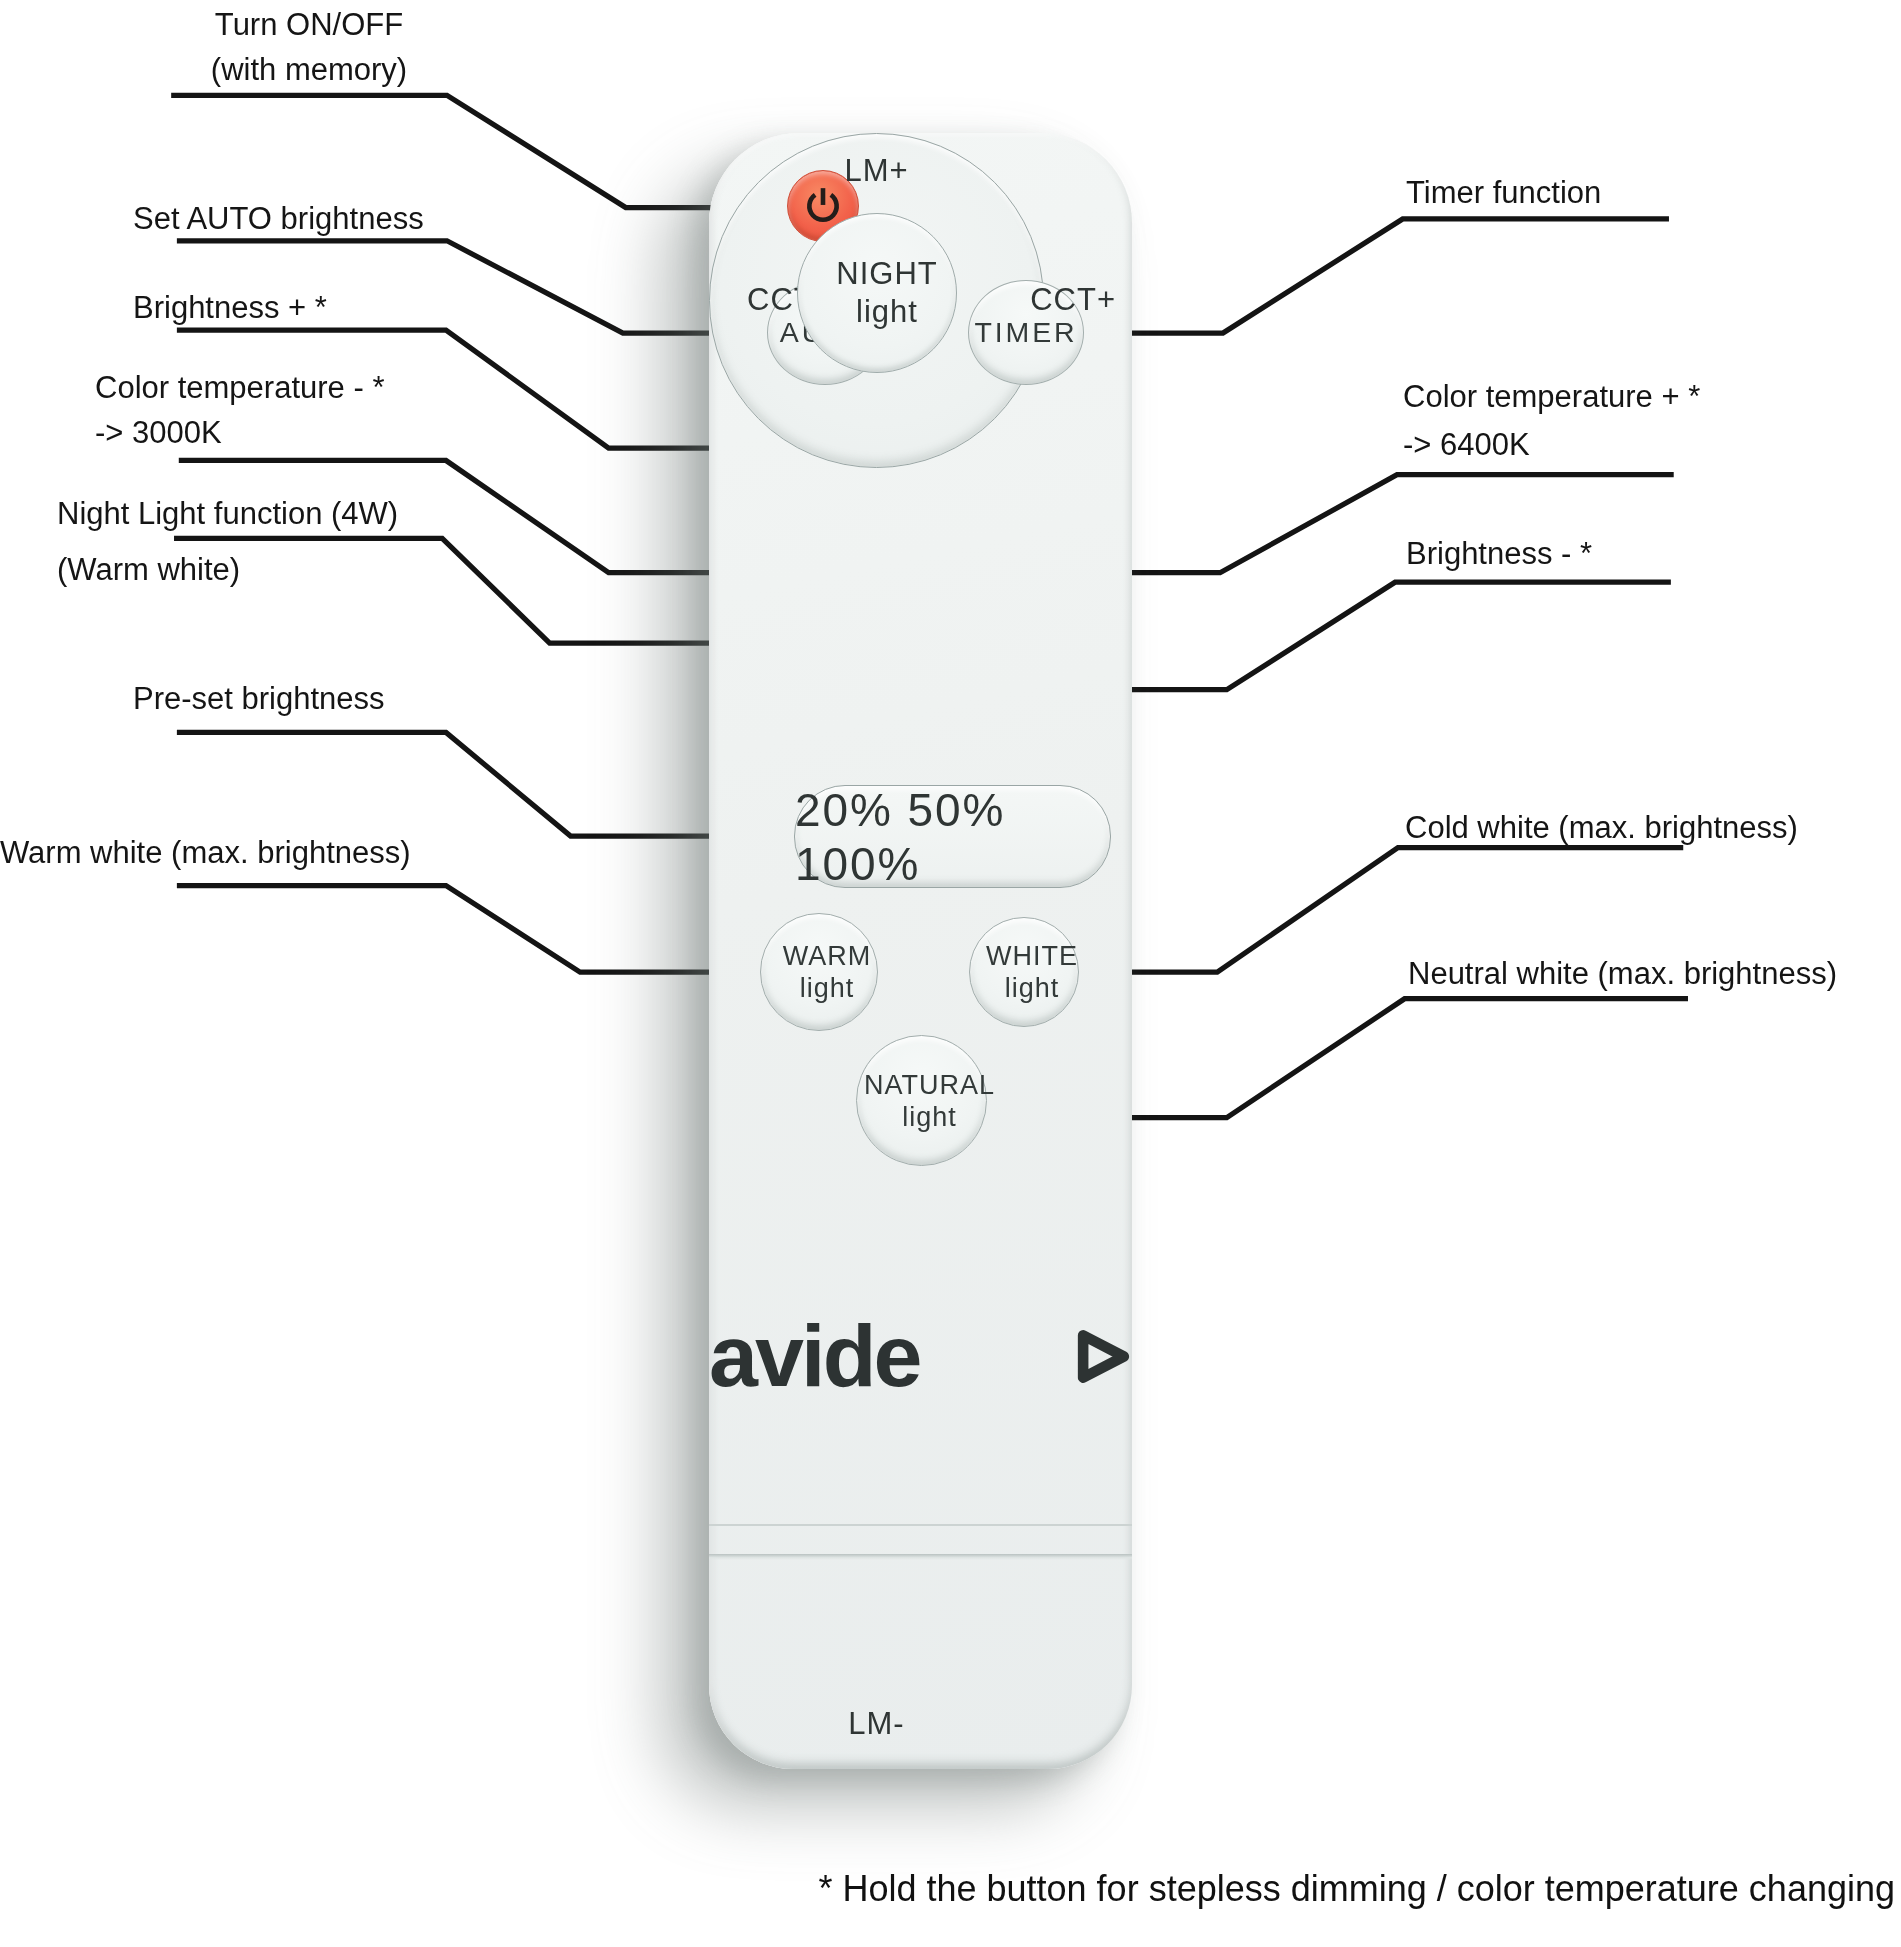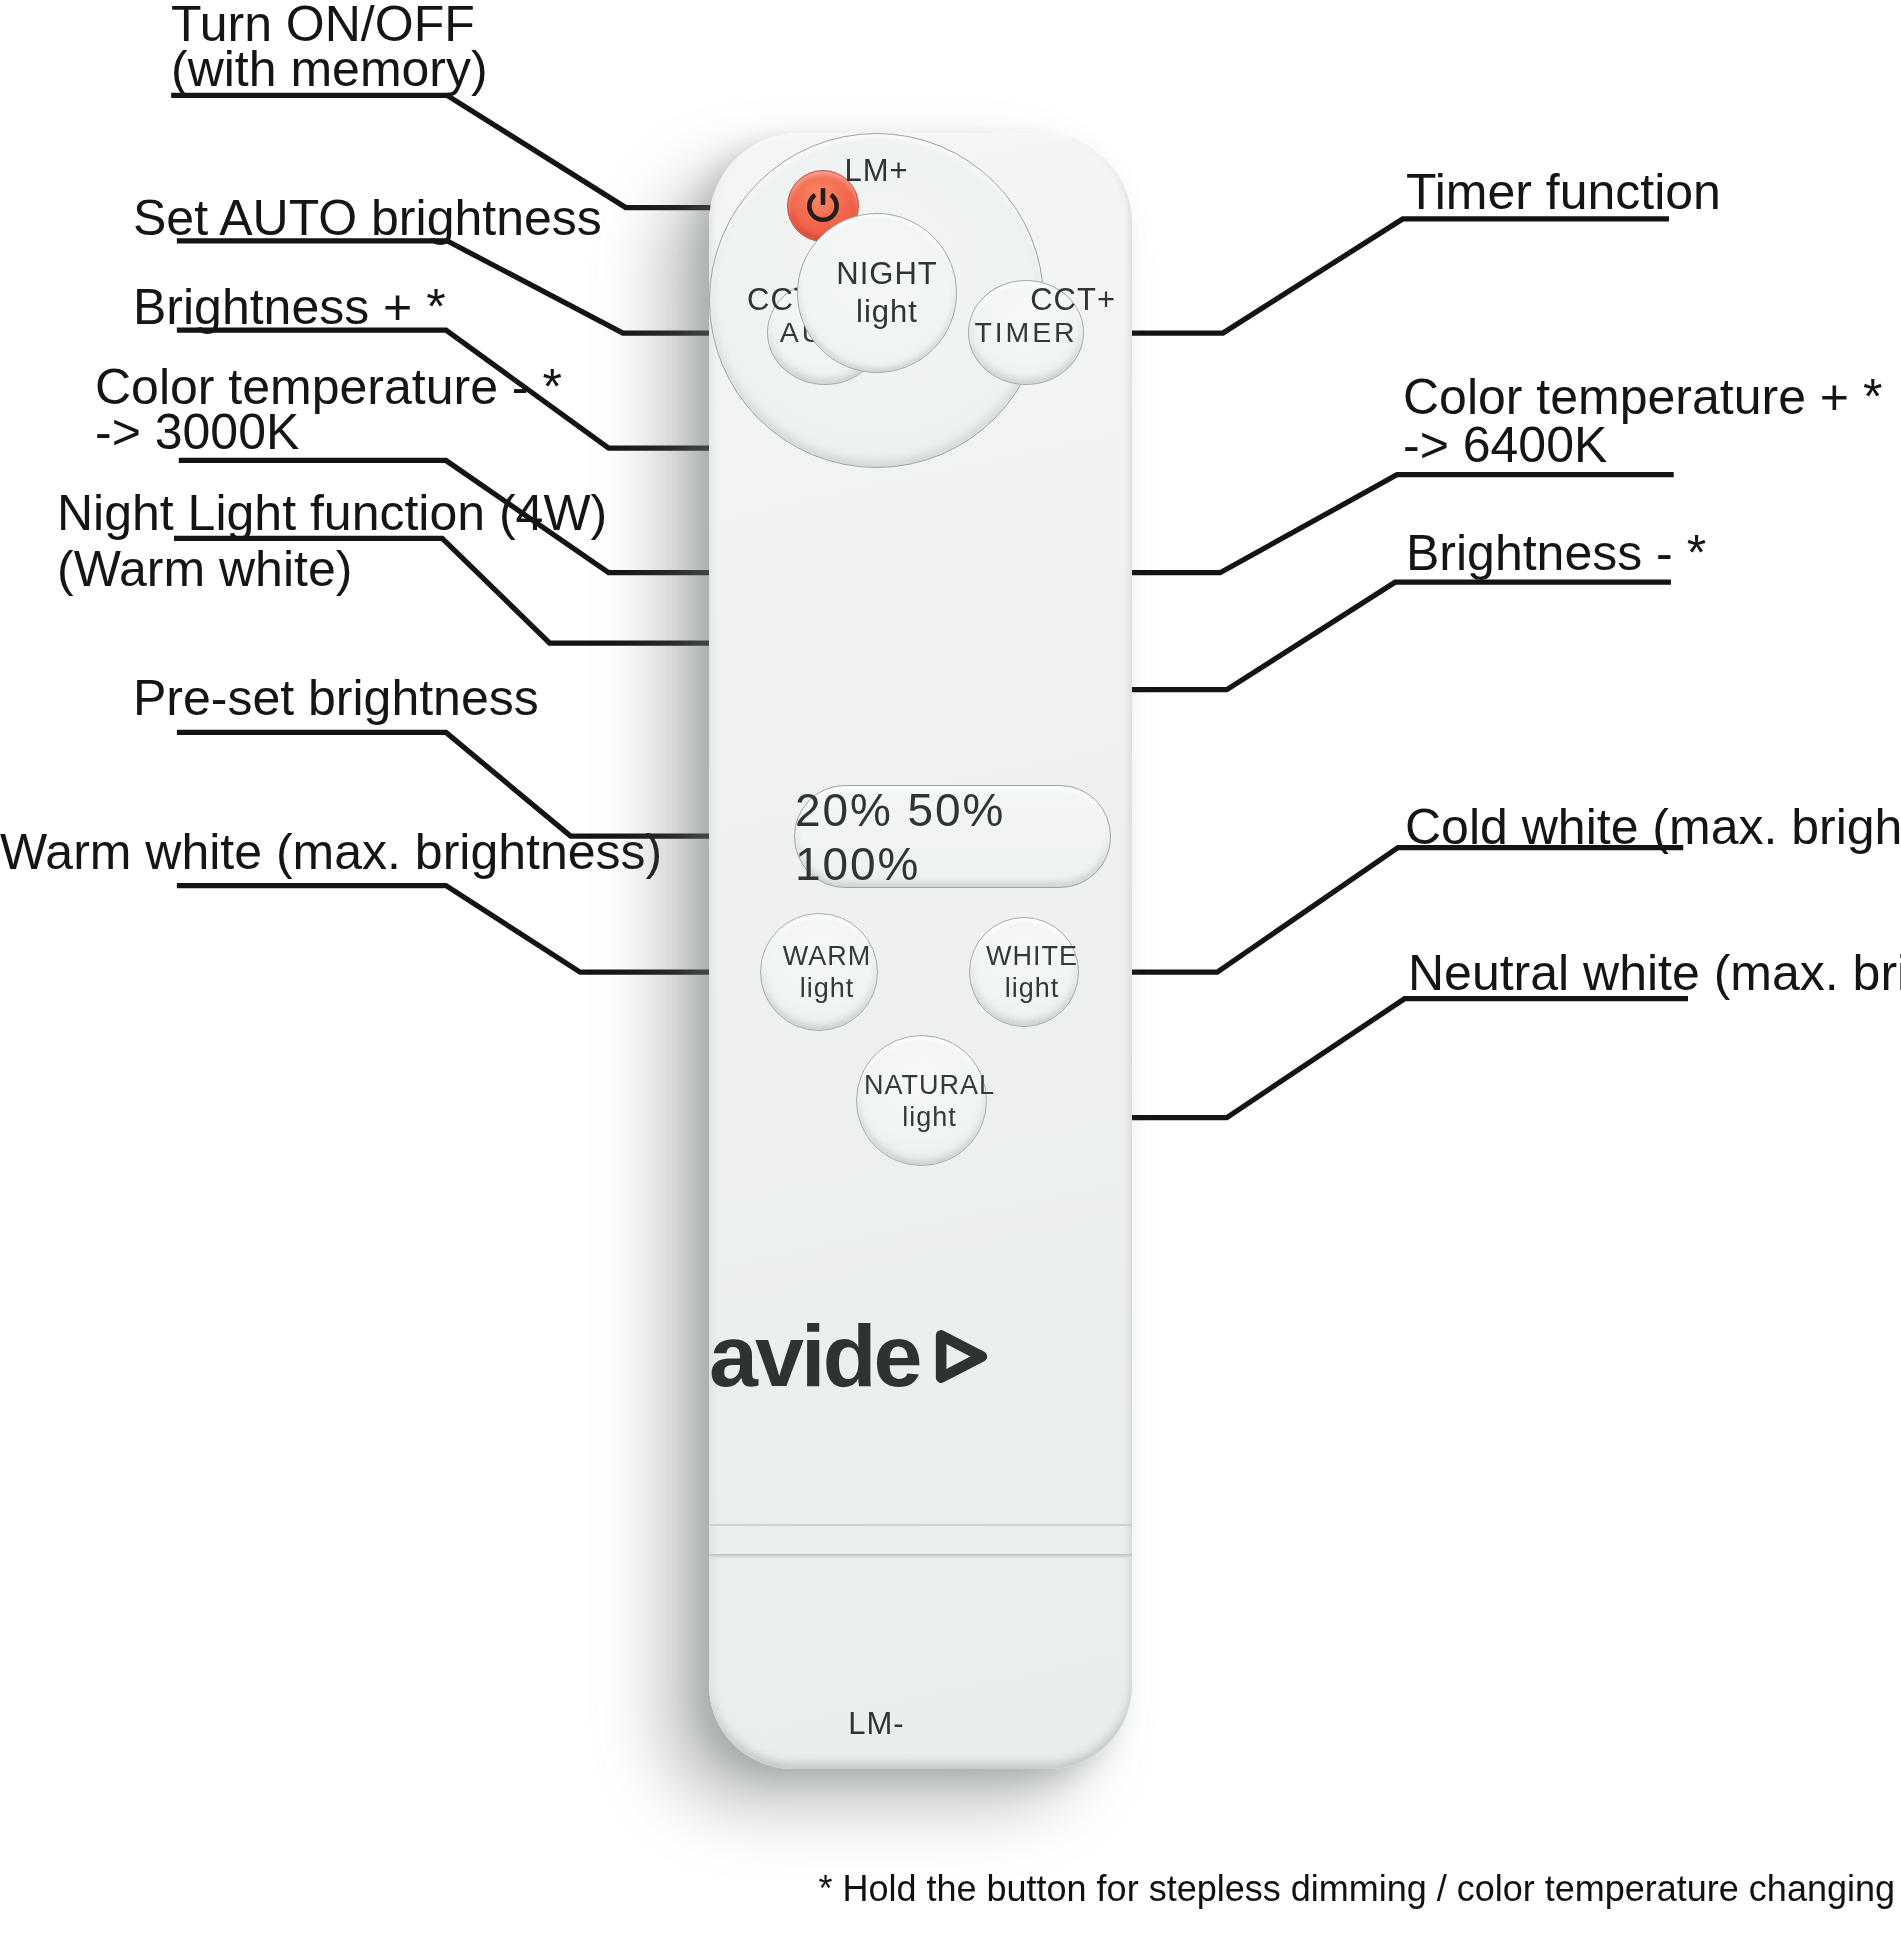--- a/index.html
+++ b/index.html
@@ -1,21 +1,21 @@
 <!DOCTYPE html>
 <html style="font-size:15px"><head>
 <meta charset="utf-8">
 <style>
   html,body{margin:0;padding:0;background:#ffffff;}
   .canvas{position:relative;width:1901px;height:1948px;background:#ffffff;overflow:hidden;
           font-family:"Liberation Sans", sans-serif;color:#151515;}
   svg.leads{position:absolute;left:0;top:0;width:1901px;height:1948px;}
   svg.leads path{fill:none;stroke:#141414;stroke-width:5.5;}
 
-  .lbl{position:absolute;font-size:50px;line-height:45px;color:#151515;white-space:nowrap;}
+  .lbl{position:absolute;font-size:31px;line-height:45px;color:#151515;white-space:nowrap;}
   .ra{text-align:left;}
   .ca{text-align:center;}
 
   .lbl-l1{left:171px;top:1.9px;width:276px;}
   .lbl-l2{left:133px;top:196px;width:314px;}
   .lbl-l3{left:133px;top:285px;width:314px;}
   .lbl-l4{left:95px;top:365px;width:348px;}
   .lbl-l5{left:57px;top:491px;width:389px;}
   .lbl-l5b{left:57px;top:547px;width:389px;}
   .lbl-l6{left:133px;top:676px;width:314px;}
@@ -73,21 +73,21 @@
         border:1.9px solid #9aa6a5;display:flex;align-items:center;justify-content:center;
         background:linear-gradient(180deg,#f4f7f6,#edf1f0);
         box-shadow:inset 0 3.8px 4.8px rgba(255,255,255,.85), inset 0 -4.8px 6.7px rgba(130,142,140,.3);margin-left:31px;}
   .pill span{font-size:46px;letter-spacing:1.9px;color:#2f3534;}
 
   .warm   {left:51px; top:780px;width:118px;height:118px;}
   .white  {left:260px;top:784px;width:110px;height:110px;}
   .natural{left:147px;top:902px;width:131px;height:131px;}
   .warm span,.white span,.natural span{font-size:27px;line-height:32px;letter-spacing:1px;margin-left:16px;}
 
-  .logo{position:absolute;left:0;top:1172px;width:423px;display:flex;align-items:center;justify-content:flex-start;}
+  .logo{position:absolute;left:0;top:1172px;width:423px;display:flex;align-items:center;justify-content:space-between;}
   .logo .word{font-size:88px;font-weight:700;letter-spacing:-2.9px;color:#2d3333;}
   .logo svg{width:57px;height:63px;margin-left:13.3px;}
   .logo svg path{fill:none;stroke:#2d3333;stroke-width:13;stroke-linejoin:round;}
 
   .groove1{position:absolute;left:0;top:1391px;width:100%;height:1.9px;background:#ccd3d2;}
   .groove2{position:absolute;left:0;top:1421px;width:100%;height:5.7px;
            background:linear-gradient(180deg,#b9c2c1 0%,#dfe5e4 60%,rgba(255,255,255,0) 100%);}
 </style>
 </head>
 <body>

